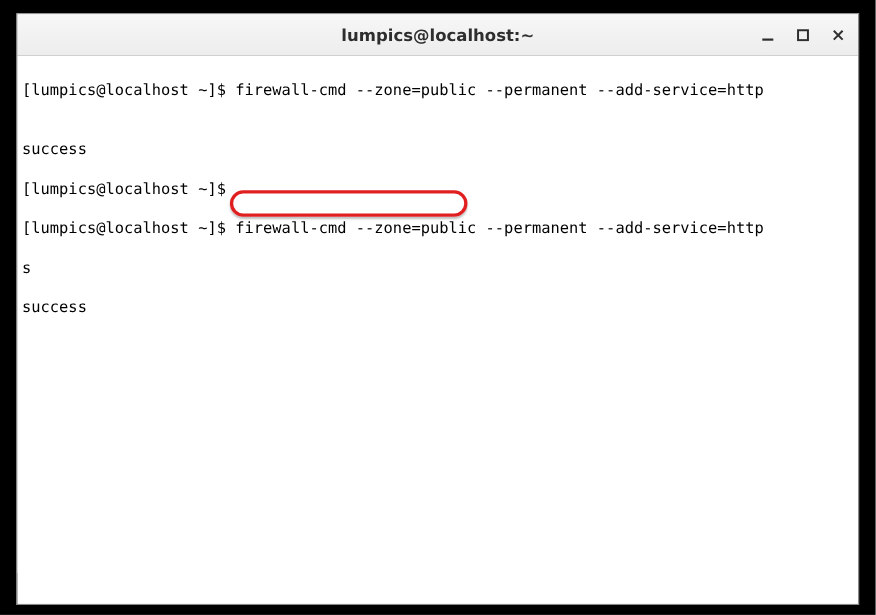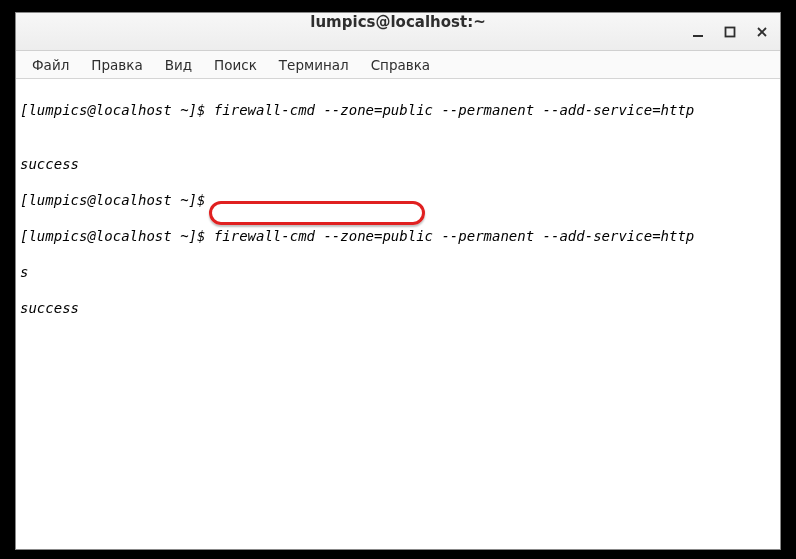--- a/index.html
+++ b/index.html
@@ -22,20 +22,21 @@
       width: 766px;
       height: 538px;
       background: #fff;
       border: 1px solid #888;
     }
     .titlebar {
       height: 38px;
       background: linear-gradient(to bottom, #f7f7f7, #ededed);
       border-bottom: 1px solid #d0d0d0;
       display: flex;
+      align-items: center;
       justify-content: center;
       position: relative;
     }
     .titlebar-title {
       font-weight: bold;
       font-size: 15px;
       color: #2e2e2e;
     }
     .window-controls {
       position: absolute;
@@ -78,21 +79,20 @@
       font-size: 14px;
       line-height: 18px;
       color: #000;
       padding: 4px 4px;
       height: calc(100% - 66px);
       white-space: pre;
       position: relative;
     }
     .term-line {
       white-space: pre;
-      font-style: italic;
     }
     .highlight-box {
       position: absolute;
       border: 3px solid #e02020;
       border-radius: 12px;
       pointer-events: none;
       box-shadow: 0 2px 2px rgba(0,0,0,0.25);
     }
   </style>
 </head>
@@ -114,28 +114,20 @@
       </div>
       <div class="win-btn">
         <svg width="12" height="12" viewBox="0 0 12 12">
             <line x1="2" y1="2" x2="10" y2="10" stroke="#2e2e2e" stroke-width="1.8"></line>
             <line x1="10" y1="2" x2="2" y2="10" stroke="#2e2e2e" stroke-width="1.8"></line>
           </svg>
       </div>
     </div>
   </div>
 
-  <div class="menubar">
-    <div class="menu-item">Файл</div>
-    <div class="menu-item">Правка</div>
-    <div class="menu-item">Вид</div>
-    <div class="menu-item">Поиск</div>
-    <div class="menu-item">Терминал</div>
-    <div class="menu-item">Справка</div>
-  </div>
 
   <div class="terminal-area">
 <div class="term-line">[lumpics@localhost ~]$ firewall-cmd --zone=public --permanent --add-service=http</div>
 <div class="term-line"></div>
 <div class="term-line">success</div>
 <div class="term-line">[lumpics@localhost ~]$</div>
 <div class="term-line">[lumpics@localhost ~]$ firewall-cmd --zone=public --permanent --add-service=http</div>
 <div class="term-line">s</div>
 <div class="term-line">success</div>
     <div class="highlight-box" style="left:193px; top:122px; width:216px; height:24px;"></div>

